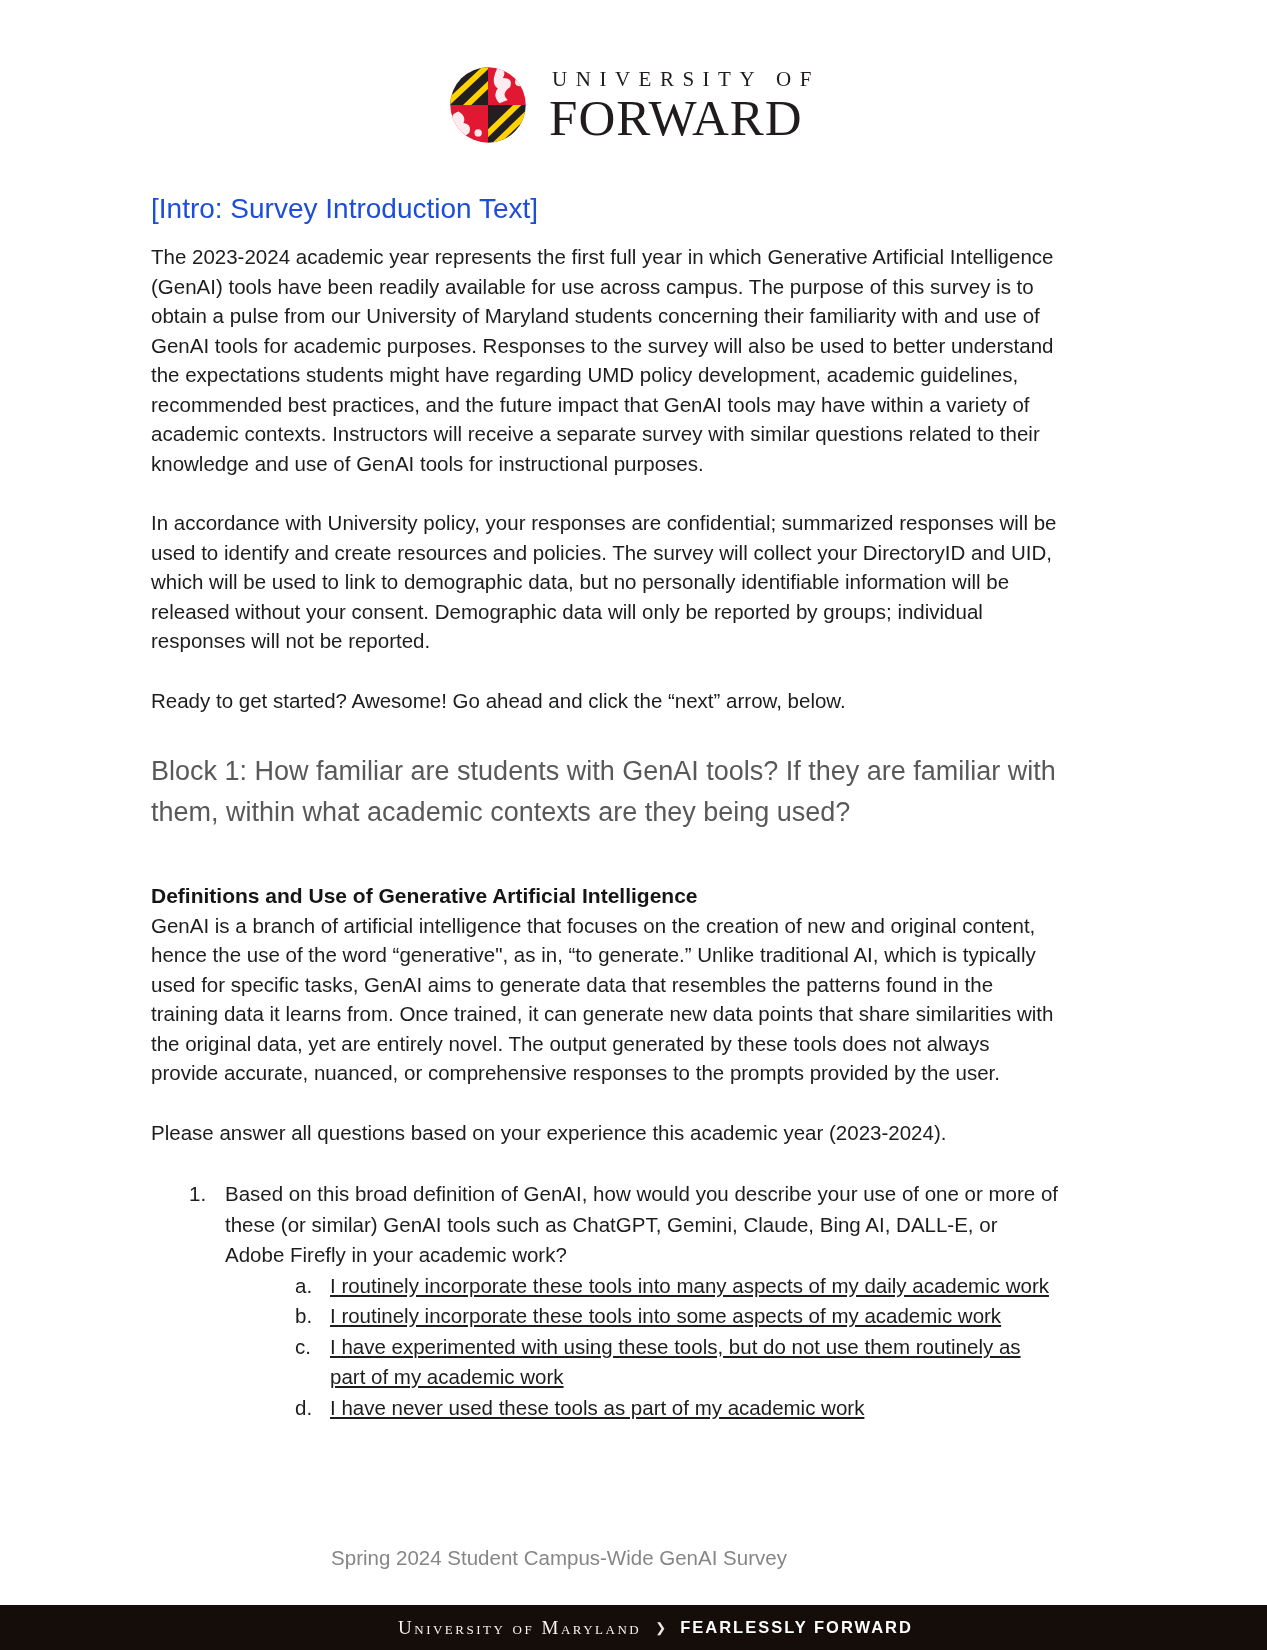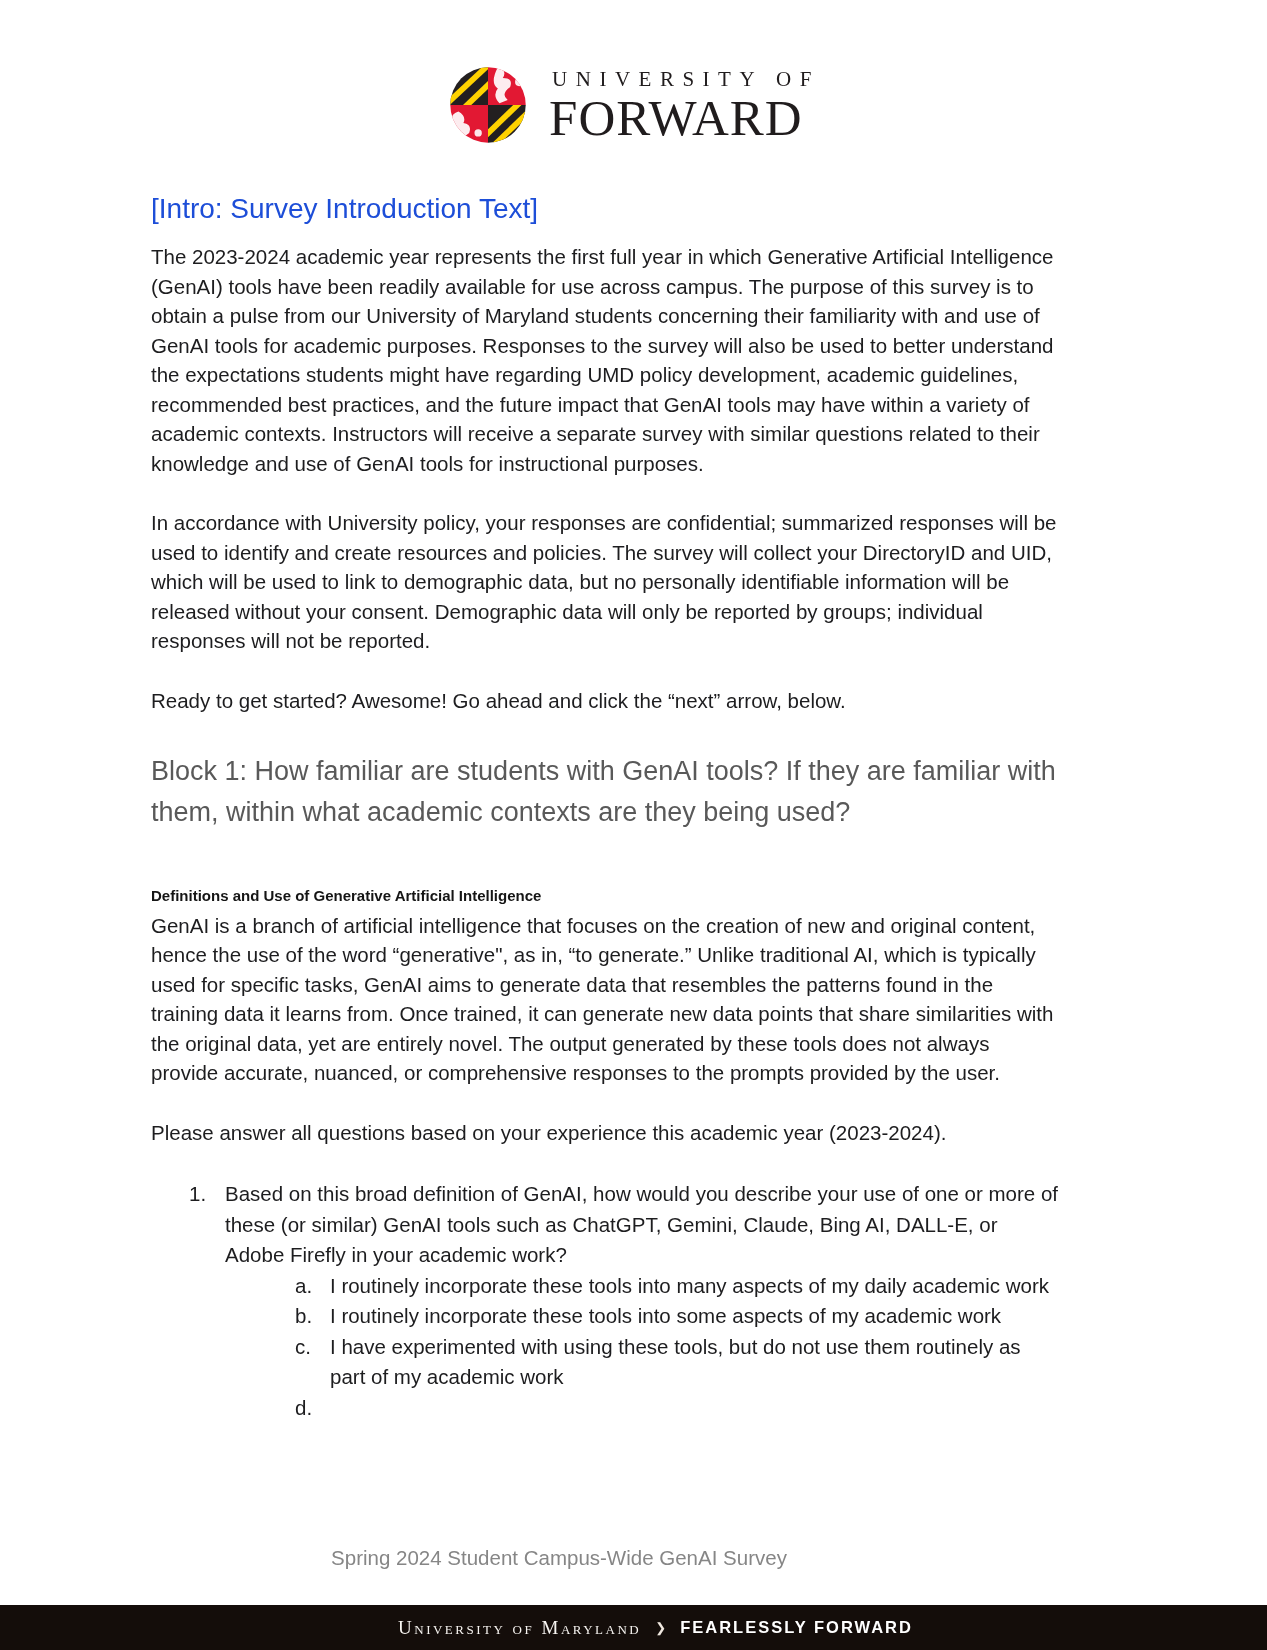--- a/index.html
+++ b/index.html
@@ -59,41 +59,41 @@
   .block-heading {
     margin-top: 36px;
     font-size: 27px;
     font-weight: 400;
     line-height: 41px;
     color: #595959;
     width: 920px;
   }
   .defs-heading {
     margin-top: 48px;
-    font-size: 15px;
+    font-size: 21px;
     font-weight: 700;
     line-height: 29.5px;
     color: #151515;
   }
   .defs-body { margin-top: 0; }
 
   
   .q-row {
     margin-top: 32px;
     display: flex;
     line-height: 30.5px;
   }
   .q-num { margin-left: 38px; width: 36px; flex: 0 0 36px; }
   .q-text { flex: 1; }
   .opt-row {
     display: flex;
     line-height: 30.5px;
   }
   .opt-letter { margin-left: 144px; width: 35px; flex: 0 0 35px; }
-  .opt-text { flex: 1; }
+  .opt-text { flex: 1; text-decoration: underline; }
 
   
   .footer-label {
     position: absolute;
     top: 1546px;
     left: 0;
     width: 1118px;
     text-align: center;
     font-size: 20.5px;
     color: #868686;
@@ -219,20 +219,21 @@
     <div class="opt-row">
       <span class="opt-letter">b.</span>
       <span class="opt-text">I routinely incorporate these tools into some aspects of my academic work</span>
     </div>
     <div class="opt-row">
       <span class="opt-letter">c.</span>
       <span class="opt-text">I have experimented with using these tools, but do not use them routinely as part of my academic work</span>
     </div>
     <div class="opt-row">
       <span class="opt-letter">d.</span>
+      <span class="opt-text">I have never used these tools as part of my academic work</span>
     </div>
   </main>
 
   <div class="footer-label">Spring 2024 Student Campus-Wide GenAI Survey</div>
 
   <footer class="brand-bar">
     <span class="bar-univ">University of Maryland</span>
     <span class="bar-chevron">❯</span>
     <span class="bar-ff">FEARLESSLY FORWARD</span>
   </footer>

